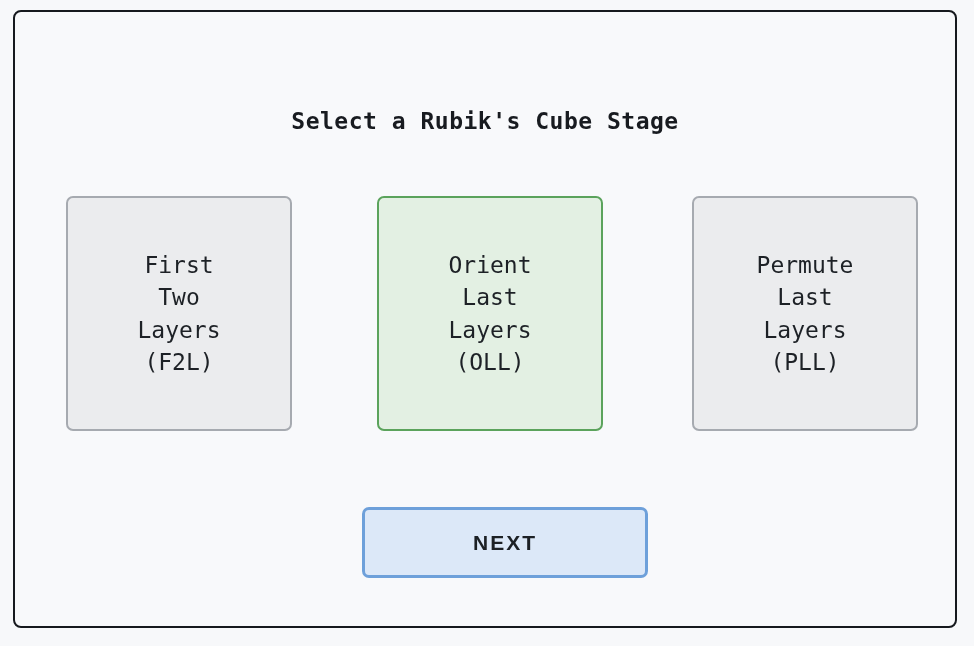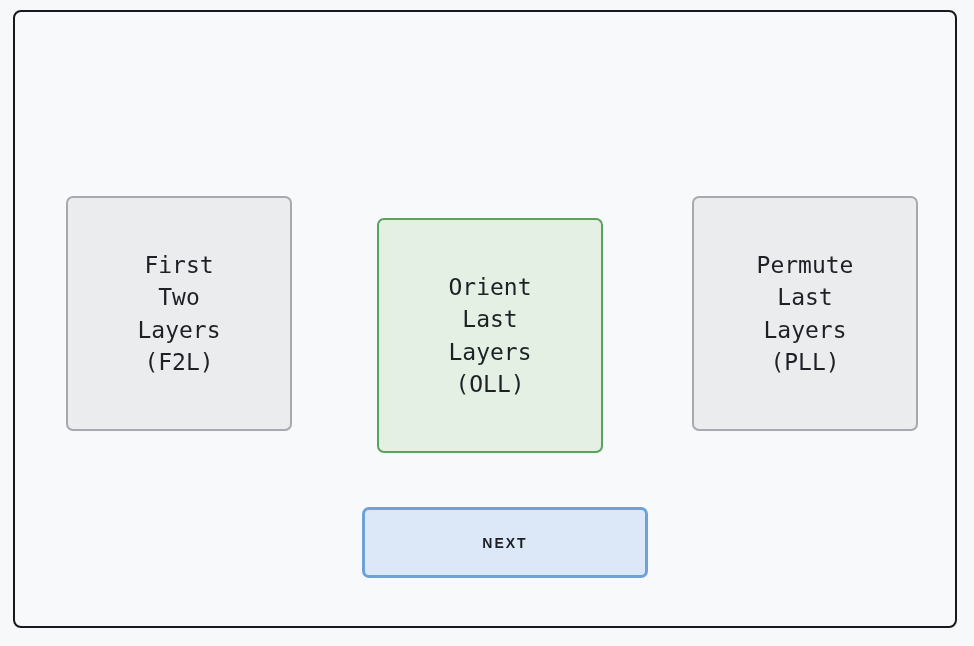--- a/index.html
+++ b/index.html
@@ -53,21 +53,21 @@
   }
   .card.default {
     background: #ebecee;
     border: 2px solid #a6aab0;
   }
   .card.selected {
     background: #e3f0e3;
     border: 2px solid #5ba35c;
   }
   .card-f2l { left: 51px; }
-  .card-oll { left: 362px; margin-top: 22px; }
+  .card-oll { left: 362px; }
   .card-pll { left: 677px; justify-content: center; }
   .card-label {
     font-size: 23px;
     font-weight: 500;
     line-height: 32.5px;
     color: #1d2126;
     white-space: pre-line;
   }
   .next-btn {
     position: absolute;
@@ -76,34 +76,35 @@
     width: 286px;
     height: 71px;
     box-sizing: border-box;
     background: #dce8f8;
     border: 3px solid #6ea0da;
     border-radius: 7px;
     display: flex;
     align-items: center;
     justify-content: center;
     font-family: "Liberation Sans", sans-serif;
-    font-size: 14px;
+    font-size: 21px;
     font-weight: 700;
     letter-spacing: 2px;
     color: #1c2025;
     cursor: pointer;
     padding: 0;
   }
 </style>
 </head>
 <body>
 
 <div class="stage">
   <div class="frame">
 
+    <div class="title">Select a Rubik's Cube Stage</div>
 
     <div class="card default card-f2l">
       <div class="card-label">First
 Two
 Layers
 (F2L)</div>
     </div>
 
     <div class="card selected card-oll">
       <div class="card-label">Orient

